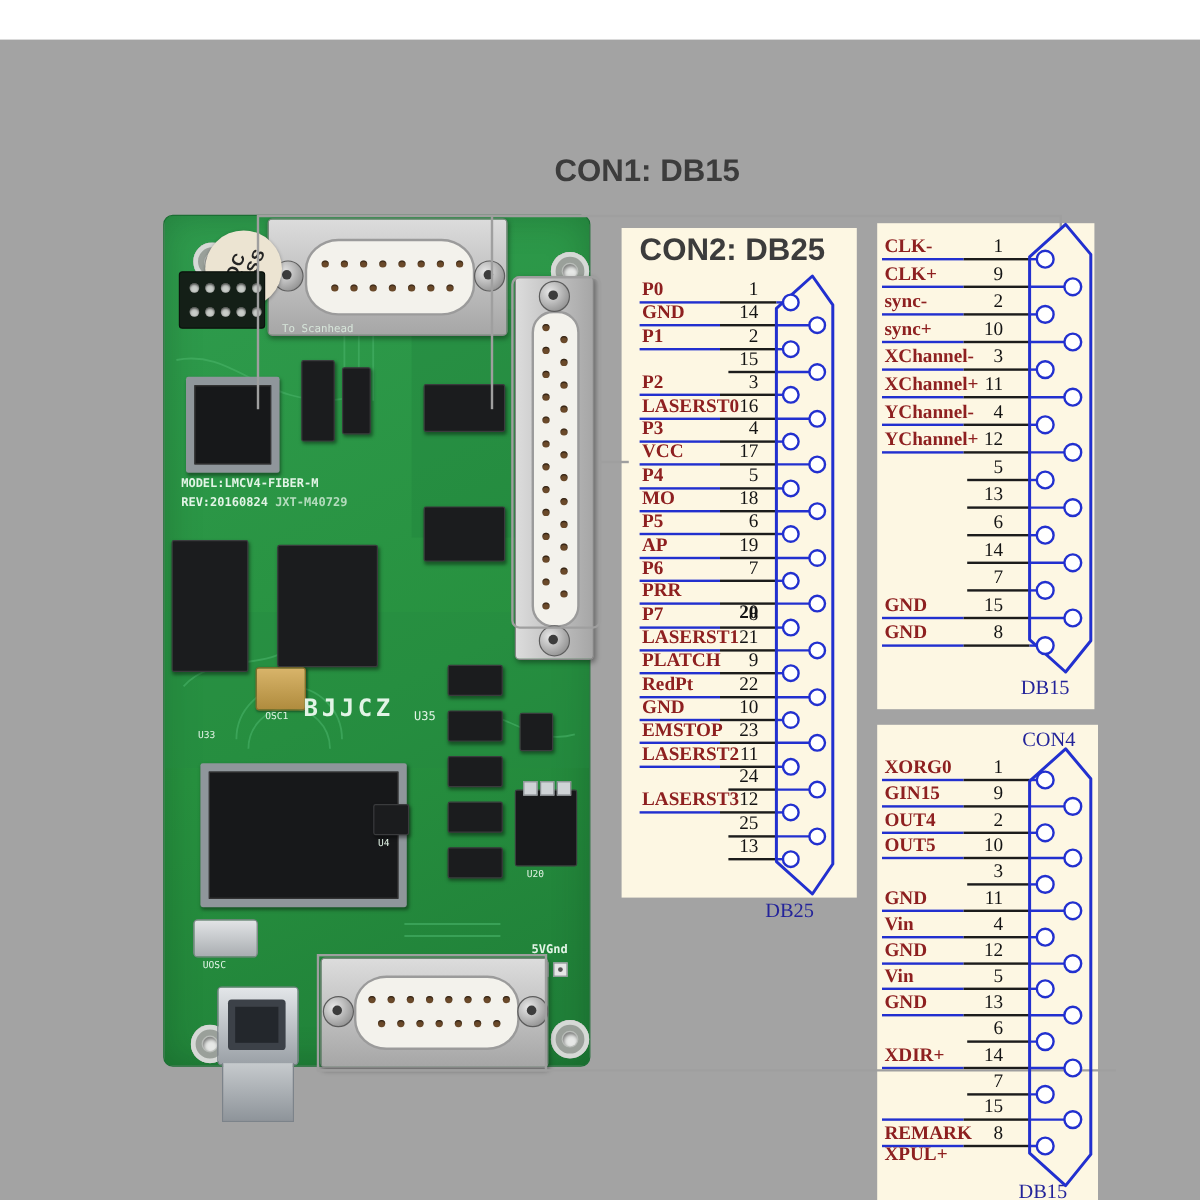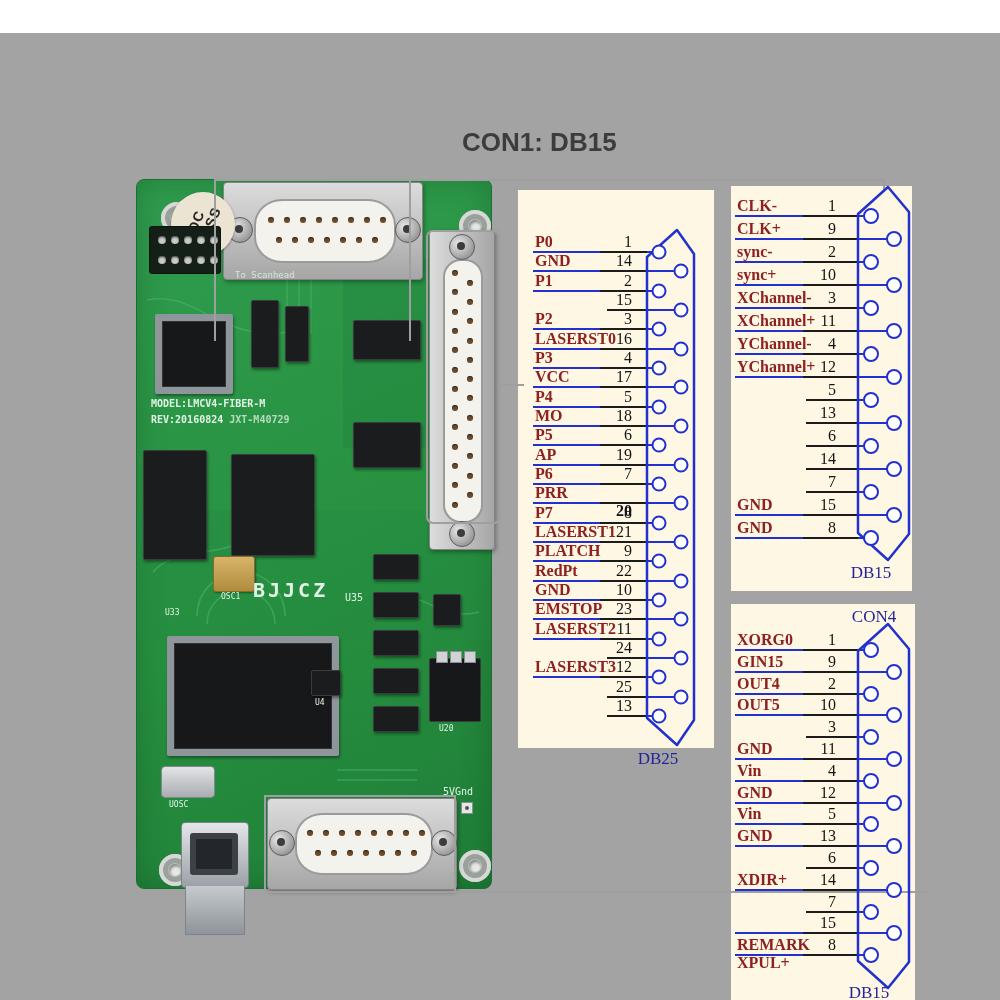--- a/index.html
+++ b/index.html
@@ -74,20 +74,21 @@
 </head>
 <body>
 
 <div id="stage">
 
   <div class="panel" style="left:518px;top:157px;width:196px;height:558px"></div>
   <div class="panel" style="left:731px;top:153px;width:181px;height:405px"></div>
   <div class="panel" style="left:731px;top:571px;width:184px;height:412px"></div>
 
   <div class="title" style="left:462px;top:94px">CON1: DB15</div>
+  <div class="title" style="left:533px;top:160px">CON2: DB25</div>
 
   <div class="dbname" style="left:618px;top:716px">DB25</div>
   <div class="dbname" style="left:831px;top:530px">DB15</div>
   <div class="dbname" style="left:834px;top:574px">CON4</div>
   <div class="dbname" style="left:829px;top:950px">DB15</div>
 
   <div id="pcb">
     <svg width="354" height="708" style="position:absolute;left:0;top:0">
       <rect x="0" y="330" width="354" height="130" fill="#268a42" opacity="0.35"></rect>
       <rect x="206" y="78" width="148" height="190" fill="#1f7d3a" opacity="0.3"></rect>
@@ -192,21 +193,21 @@
 
     <div class="silk" style="left:28px;top:428px;font-size:8px">U33</div>
     <div class="silk" style="left:84px;top:412px;font-size:8px">OSC1</div>
     <div class="silk" style="left:208px;top:412px;font-size:10px">U35</div>
     <div class="silk" style="left:178px;top:518px;font-size:8px">U4</div>
     <div class="silk" style="left:302px;top:544px;font-size:8px">U20</div>
 
     <div class="osc" style="left:24px;top:586px;width:52px;height:30px"></div>
     <div class="silk" style="left:32px;top:620px;font-size:8px">UOSC</div>
 
-    <div class="silk" style="left:306px;top:606px;font-size:10px;font-weight:400">5VGnd</div>
+    <div class="silk" style="left:306px;top:606px;font-size:10px;font-weight:700">5VGnd</div>
     <div class="pad" style="left:308px;top:622px"></div>
     <div class="pad" style="left:324px;top:622px"></div>
 
     <div class="dsub vert" style="left:292px;top:50px;width:64px;height:318px">
       <div class="dface" style="left:13px;top:28px;width:36px;height:260px;border-radius:18px">
         <div id="dots-right">
             <div class="pinhole" style="left: 7px; top: 9px;"></div>
             <div class="pinhole" style="left: 7px; top: 28.3px;"></div>
             <div class="pinhole" style="left: 7px; top: 47.6px;"></div>
             <div class="pinhole" style="left: 7px; top: 66.9px;"></div>

